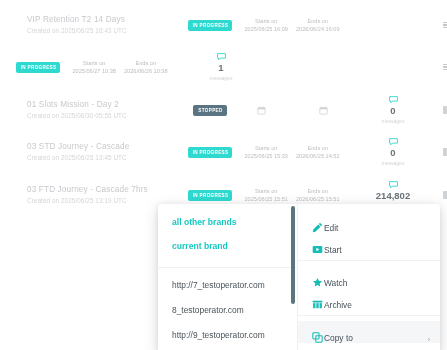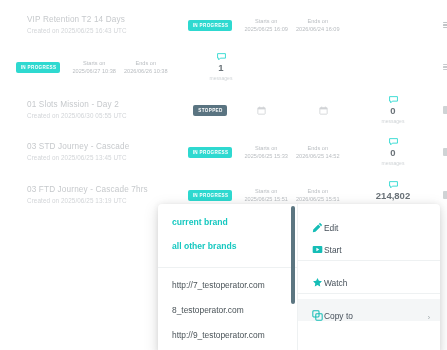--- a/index.html
+++ b/index.html
@@ -276,22 +276,22 @@
         </span>
       </div>
     </div>
 
   </div>
 
   <div class="menu">
 
     <div class="menu-left">
       <div class="brand-group">
+        <div class="brand-item">all other brands</div>
         <div class="brand-item">current brand</div>
-        <div class="brand-item">all other brands</div>
       </div>
       <div class="brand-sep"></div>
       <div class="url-group">
         <div class="url-item">http://7_testoperator.com</div>
         <div class="url-item">8_testoperator.com</div>
         <div class="url-item">http://9_testoperator.com</div>
 
       </div>
       <div class="scrollbar"></div>
     </div>
@@ -318,20 +318,31 @@
       <div class="mi-sep"></div>
 
       <div class="mi">
         <span class="mi-icon">
           <svg width="11" height="11" viewBox="0 0 16 16">
             <path class="teal" d="M8 1.4l2 4.1 4.5.6-3.3 3.2.8 4.5L8 11.7l-4 2.1.8-4.5L1.5 6.1 6 5.5z"></path>
           </svg>
         </span>
         <span class="mi-label">Watch</span>
       </div>
+      <div class="mi">
+        <span class="mi-icon">
+          <svg width="11" height="11" viewBox="0 0 16 16">
+            <rect x="1" y="2.5" width="14" height="2.6" class="teal"></rect>
+            <rect x="1.6" y="6" width="3.4" height="7.4" class="teal"></rect>
+            <rect x="6.3" y="6" width="3.4" height="7.4" class="teal"></rect>
+            <rect x="11" y="6" width="3.4" height="7.4" class="teal"></rect>
+          </svg>
+        </span>
+        <span class="mi-label">Archive</span>
+      </div>
 
       <div class="mi-sep"></div>
 
       <div class="mi highlight">
         <span class="mi-icon">
           <svg width="11" height="11" viewBox="0 0 16 16">
             <rect x="1.2" y="1.2" width="9" height="9" rx="1.3" fill="none" stroke="#15bdb6" stroke-width="1.5"></rect>
             <rect x="5.5" y="5.5" width="9.3" height="9.3" rx="1.3" fill="none" stroke="#15bdb6" stroke-width="1.5"></rect>
           </svg>
         </span>

